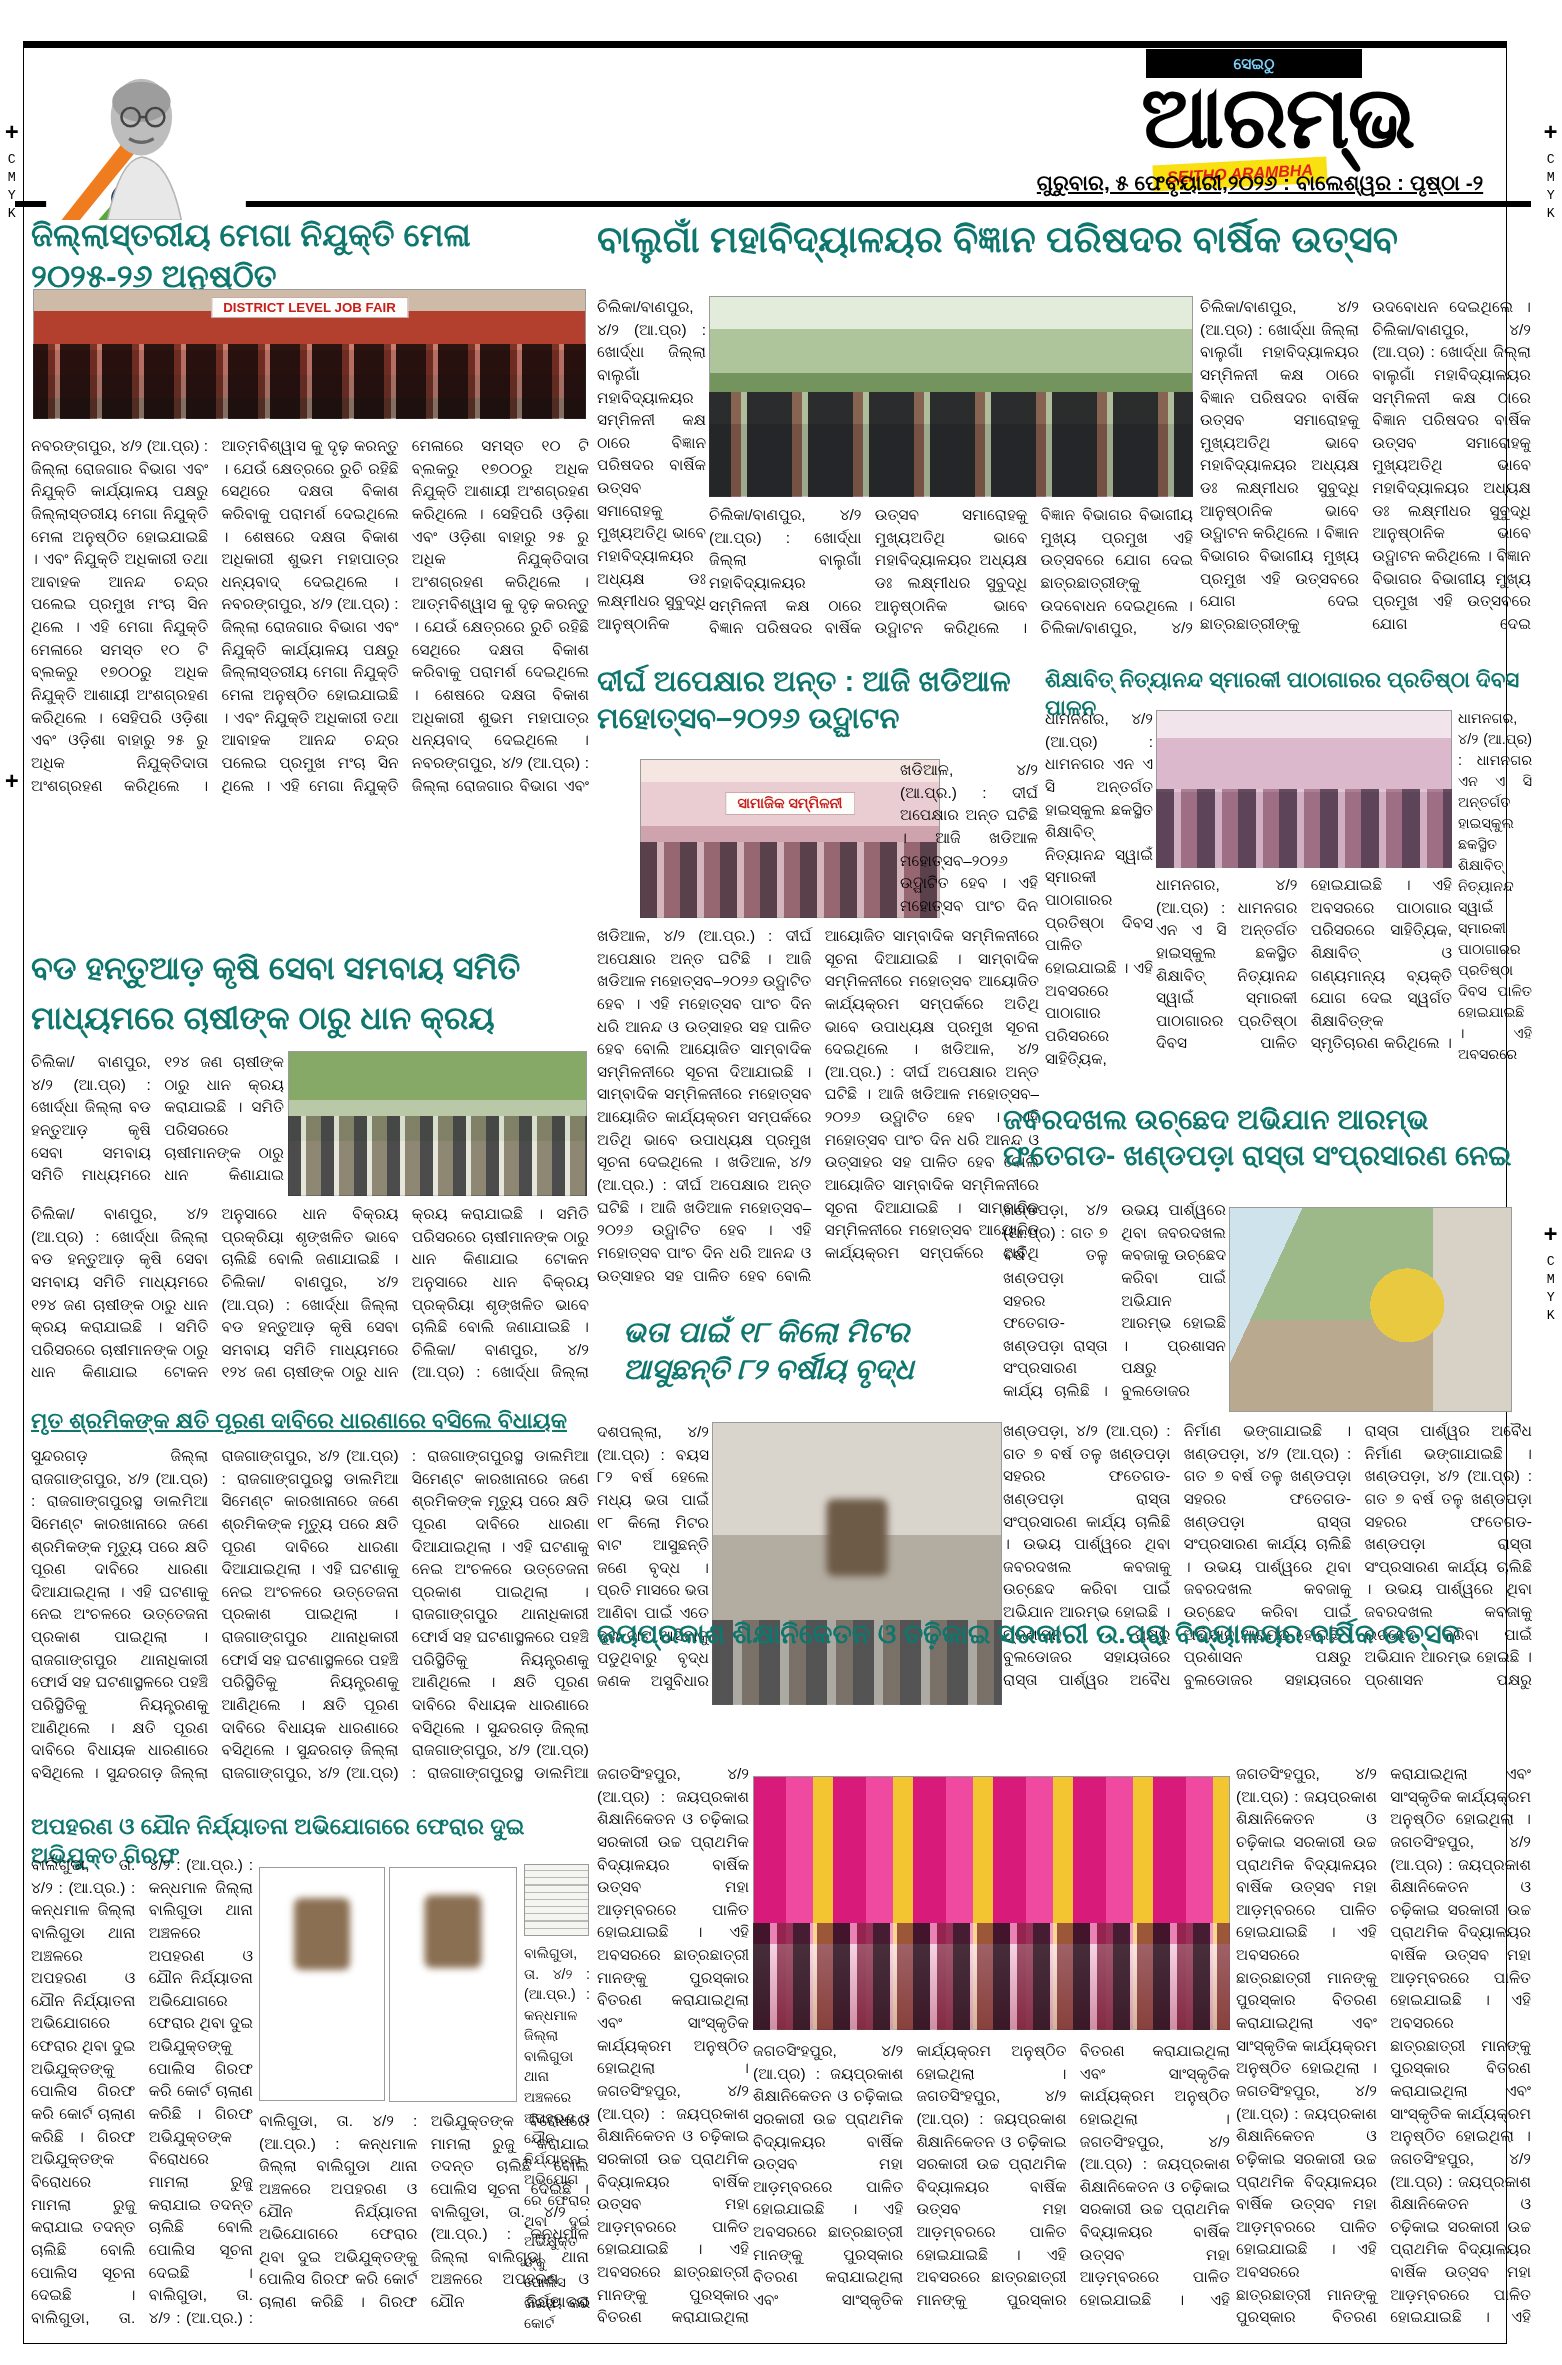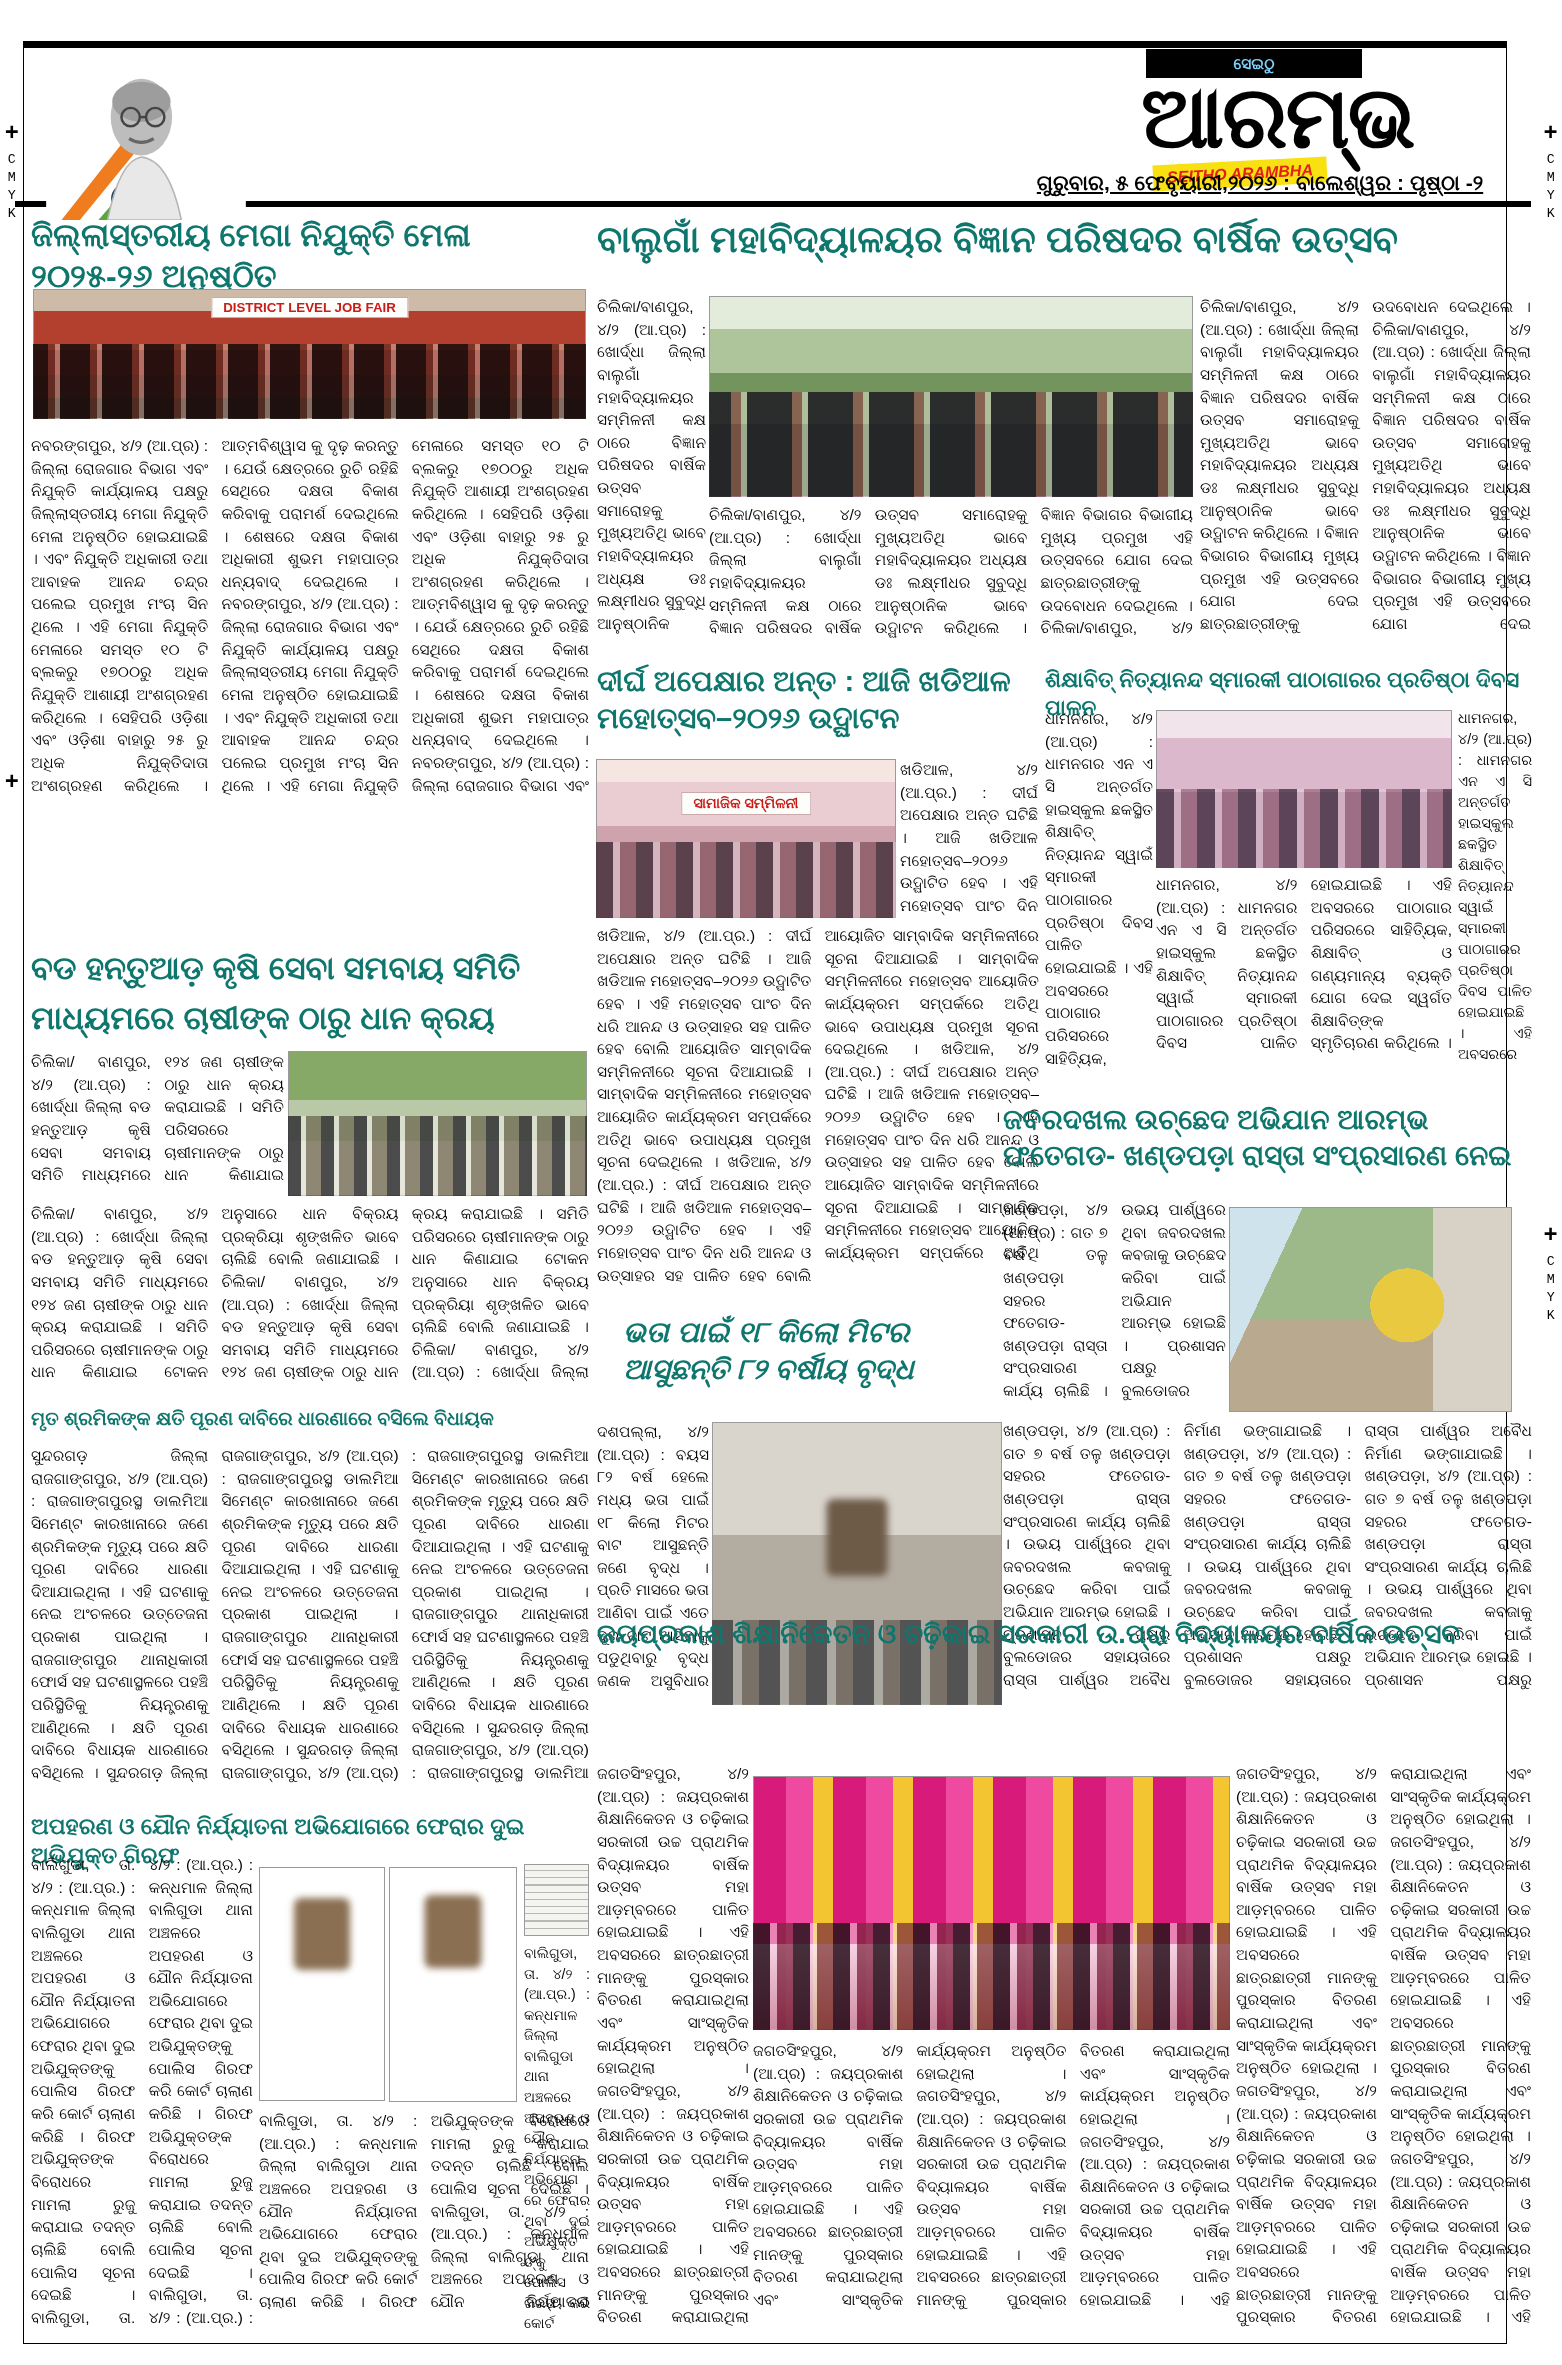--- a/index.html
+++ b/index.html
@@ -44,21 +44,21 @@
               justify-content:center;padding:2px 11.3px;border:0.5px solid #caa;}
   .crowd{position:absolute;left:0;right:0;bottom:0;
          background:repeating-linear-gradient(90deg,rgba(25,14,12,.88) 0 15.4px,rgba(92,48,36,.65) 15.4px 22.5px,
                     rgba(238,220,198,.4) 22.5px 27px,rgba(25,14,12,.88) 27px 42px);}
   .face{position:absolute;left:50%;transform:translateX(-50%);background:#8a6f52;border-radius:7.2px;
         filter:blur(3.6px);}
 
   #ph-jobfair{background:linear-gradient(180deg,#cdbba7 0 21.5px,#b3402e 21.5px 61px,#8e2420 61px 86px,
               #6e2320 86px 109px,#3c241f 109px 100%);}
   #ph-science{background:linear-gradient(180deg,#e3ebdb 0 33px,#aec49a 33px 77px,#74945e 77px 128px,#4e6b42 128px 100%);}
-  #ph-meeting{background:linear-gradient(180deg,#f5e6e2 0 22.5px,#eacdd3 22.5px 67px,#cfa3ad 67px 100%);}
+  #ph-meeting{background:linear-gradient(180deg,#f5e6e2 0 22.5px,#eacdd3 22.5px 67px,#cfa3ad 67px 100%);margin-left:44px;}
   #ph-library{background:linear-gradient(180deg,#f2e4eb 0 28px,#dcb8cc 28px 82px,#b88ca6 82px 100%);}
   #ph-paddy{background:linear-gradient(180deg,#86a968 0 49px,#b9c9a8 49px 90px,#dad9c5 90px 100%);}
   #ph-jcb{background:radial-gradient(circle at 63% 48%,#e8c93f 0 37px,rgba(0,0,0,0) 37px),
           linear-gradient(115deg,#cfe3ec 0 67px,rgba(0,0,0,0) 67px),
           linear-gradient(90deg,rgba(0,0,0,0) 0 72%,#d8d2c6 72% 100%),
           linear-gradient(180deg,#9db98a 0 55%,#b9a98f 55% 100%);}
   #ph-oldman{background:linear-gradient(180deg,#d9d4cc 0 40%,#b3aca1 40% 70%,#8e8a80 70% 100%);}
   #ph-stage{background:repeating-linear-gradient(90deg,#d81b7a 0 33px,#f04aa0 33px 60px,#f2c531 60px 80px);}
   .stage-floor{position:absolute;left:0;right:0;bottom:0;height:34%;
                background:linear-gradient(180deg,rgba(255,240,250,.75),rgba(120,60,60,.55));}
@@ -175,21 +175,21 @@
   <div class="hl" style="left:623px;top:1314px;width:402px;font-size:29px;font-style:italic;">
     <div>ଭତା ପାଇଁ ୧୮ କିଲୋ ମିଟର</div>
     <div>ଆସୁଛନ୍ତି ୮୨ ବର୍ଷୀୟ ବୃଦ୍ଧ</div>
   </div>
   <div class="bd" style="left:597px;top:1421px;width:112px;height:284px;column-count:1;">ଦଶପଲ୍ଲା, ୪/୨ (ଆ.ପ୍ର) : ବୟସ ୮୨ ବର୍ଷ ହେଲେ ମଧ୍ୟ ଭତା ପାଇଁ ୧୮ କିଲୋ ମିଟର ବାଟ ଆସୁଛନ୍ତି ଜଣେ ବୃଦ୍ଧ । ପ୍ରତି ମାସରେ ଭତା ଆଣିବା ପାଇଁ ଏତେ ଦୂର ବାଟ ଆସିବାକୁ ପଡୁଥିବାରୁ ବୃଦ୍ଧ ଜଣକ ଅସୁବିଧାର ସମ୍ମୁଖୀନ ହେଉଛନ୍ତି ।</div>
   <div class="ph" id="ph-oldman" style="left:712px;top:1422px;width:290px;height:283px;">
     <div class="face" style="top:77px;width:61px;height:77px;background:#6d5b48;"></div>
     <div class="crowd" style="height:30%;background:repeating-linear-gradient(90deg,rgba(60,60,65,.7) 0 20.5px,rgba(200,200,195,.5) 20.5px 30px,rgba(110,100,90,.65) 30px 47px);"></div>
   </div>
 
-  <div class="hl" style="left:31px;top:1407px;width:558px;font-size:19px;">ମୃତ ଶ୍ରମିକଙ୍କ କ୍ଷତି ପୂରଣ ଦାବିରେ ଧାରଣାରେ ବସିଲେ ବିଧାୟକ</div>
+  <div class="hl" style="left:31px;top:1407px;width:558px;font-size:22px;text-decoration:underline;">ମୃତ ଶ୍ରମିକଙ୍କ କ୍ଷତି ପୂରଣ ଦାବିରେ ଧାରଣାରେ ବସିଲେ ବିଧାୟକ</div>
   <div class="bd" style="left:31px;top:1445px;width:558px;height:358px;column-count:3;">ସୁନ୍ଦରଗଡ଼ ଜିଲ୍ଲା ରାଜଗାଙ୍ଗପୁର, ୪/୨ (ଆ.ପ୍ର) : ରାଜଗାଙ୍ଗପୁରସ୍ଥ ଡାଲମିଆ ସିମେଣ୍ଟ କାରଖାନାରେ ଜଣେ ଶ୍ରମିକଙ୍କ ମୃତ୍ୟୁ ପରେ କ୍ଷତି ପୂରଣ ଦାବିରେ ଧାରଣା ଦିଆଯାଇଥିଲା । ଏହି ଘଟଣାକୁ ନେଇ ଅଂଚଳରେ ଉତ୍ତେଜନା ପ୍ରକାଶ ପାଇଥିଲା । ରାଜଗାଙ୍ଗପୁର ଥାନାଧିକାରୀ ଫୋର୍ସ ସହ ଘଟଣାସ୍ଥଳରେ ପହଞ୍ଚି ପରିସ୍ଥିତିକୁ ନିୟନ୍ତ୍ରଣକୁ ଆଣିଥିଲେ । କ୍ଷତି ପୂରଣ ଦାବିରେ ବିଧାୟକ ଧାରଣାରେ ବସିଥିଲେ । ସୁନ୍ଦରଗଡ଼ ଜିଲ୍ଲା ରାଜଗାଙ୍ଗପୁର, ୪/୨ (ଆ.ପ୍ର) : ରାଜଗାଙ୍ଗପୁରସ୍ଥ ଡାଲମିଆ ସିମେଣ୍ଟ କାରଖାନାରେ ଜଣେ ଶ୍ରମିକଙ୍କ ମୃତ୍ୟୁ ପରେ କ୍ଷତି ପୂରଣ ଦାବିରେ ଧାରଣା ଦିଆଯାଇଥିଲା । ଏହି ଘଟଣାକୁ ନେଇ ଅଂଚଳରେ ଉତ୍ତେଜନା ପ୍ରକାଶ ପାଇଥିଲା । ରାଜଗାଙ୍ଗପୁର ଥାନାଧିକାରୀ ଫୋର୍ସ ସହ ଘଟଣାସ୍ଥଳରେ ପହଞ୍ଚି ପରିସ୍ଥିତିକୁ ନିୟନ୍ତ୍ରଣକୁ ଆଣିଥିଲେ । କ୍ଷତି ପୂରଣ ଦାବିରେ ବିଧାୟକ ଧାରଣାରେ ବସିଥିଲେ । ସୁନ୍ଦରଗଡ଼ ଜିଲ୍ଲା ରାଜଗାଙ୍ଗପୁର, ୪/୨ (ଆ.ପ୍ର) : ରାଜଗାଙ୍ଗପୁରସ୍ଥ ଡାଲମିଆ ସିମେଣ୍ଟ କାରଖାନାରେ ଜଣେ ଶ୍ରମିକଙ୍କ ମୃତ୍ୟୁ ପରେ କ୍ଷତି ପୂରଣ ଦାବିରେ ଧାରଣା ଦିଆଯାଇଥିଲା । ଏହି ଘଟଣାକୁ ନେଇ ଅଂଚଳରେ ଉତ୍ତେଜନା ପ୍ରକାଶ ପାଇଥିଲା । ରାଜଗାଙ୍ଗପୁର ଥାନାଧିକାରୀ ଫୋର୍ସ ସହ ଘଟଣାସ୍ଥଳରେ ପହଞ୍ଚି ପରିସ୍ଥିତିକୁ ନିୟନ୍ତ୍ରଣକୁ ଆଣିଥିଲେ । କ୍ଷତି ପୂରଣ ଦାବିରେ ବିଧାୟକ ଧାରଣାରେ ବସିଥିଲେ । ସୁନ୍ଦରଗଡ଼ ଜିଲ୍ଲା ରାଜଗାଙ୍ଗପୁର, ୪/୨ (ଆ.ପ୍ର) : ରାଜଗାଙ୍ଗପୁରସ୍ଥ ଡାଲମିଆ ସିମେଣ୍ଟ କାରଖାନାରେ ଜଣେ ଶ୍ରମିକଙ୍କ ମୃତ୍ୟୁ ପରେ କ୍ଷତି ପୂରଣ ଦାବିରେ ଧାରଣା ଦିଆଯାଇଥିଲା । ଏହି ଘଟଣାକୁ ନେଇ ଅଂଚଳରେ ଉତ୍ତେଜନା ପ୍ରକାଶ ପାଇଥିଲା । ରାଜଗାଙ୍ଗପୁର ଥାନାଧିକାରୀ ଫୋର୍ସ ସହ ଘଟଣାସ୍ଥଳରେ ପହଞ୍ଚି ପରିସ୍ଥିତିକୁ ନିୟନ୍ତ୍ରଣକୁ ଆଣିଥିଲେ । କ୍ଷତି ପୂରଣ ଦାବିରେ ବିଧାୟକ ଧାରଣାରେ ବସିଥିଲେ ।</div>
 
   <div class="hl" style="left:597px;top:1617px;width:933px;font-size:27px;">ଜୟପ୍ରକାଶ ଶିକ୍ଷାନିକେତନ ଓ ଚଢ଼ିକାଇ ସରକାରୀ ଉ.ପ୍ରା ବିଦ୍ୟାଳୟର ବାର୍ଷିକ ଉତ୍ସବ</div>
   <div class="bd" style="left:597px;top:1763px;width:152px;height:569px;column-count:1;">ଜଗତସିଂହପୁର, ୪/୨ (ଆ.ପ୍ର) : ଜୟପ୍ରକାଶ ଶିକ୍ଷାନିକେତନ ଓ ଚଢ଼ିକାଇ ସରକାରୀ ଉଚ୍ଚ ପ୍ରାଥମିକ ବିଦ୍ୟାଳୟର ବାର୍ଷିକ ଉତ୍ସବ ମହା ଆଡ଼ମ୍ବରରେ ପାଳିତ ହୋଇଯାଇଛି । ଏହି ଅବସରରେ ଛାତ୍ରଛାତ୍ରୀ ମାନଙ୍କୁ ପୁରସ୍କାର ବିତରଣ କରାଯାଇଥିଲା ଏବଂ ସାଂସ୍କୃତିକ କାର୍ଯ୍ୟକ୍ରମ ଅନୁଷ୍ଠିତ ହୋଇଥିଲା । ଜଗତସିଂହପୁର, ୪/୨ (ଆ.ପ୍ର) : ଜୟପ୍ରକାଶ ଶିକ୍ଷାନିକେତନ ଓ ଚଢ଼ିକାଇ ସରକାରୀ ଉଚ୍ଚ ପ୍ରାଥମିକ ବିଦ୍ୟାଳୟର ବାର୍ଷିକ ଉତ୍ସବ ମହା ଆଡ଼ମ୍ବରରେ ପାଳିତ ହୋଇଯାଇଛି । ଏହି ଅବସରରେ ଛାତ୍ରଛାତ୍ରୀ ମାନଙ୍କୁ ପୁରସ୍କାର ବିତରଣ କରାଯାଇଥିଲା ଏବଂ ସାଂସ୍କୃତିକ କାର୍ଯ୍ୟକ୍ରମ ଅନୁଷ୍ଠିତ ହୋଇଥିଲା ।</div>
   <div class="ph" id="ph-stage" style="left:753px;top:1776px;width:477px;height:254px;">
     <div class="stage-floor"></div>
     <div class="crowd" style="height:42%;background:repeating-linear-gradient(90deg,rgba(40,20,30,.85) 0 17.4px,rgba(250,235,240,.5) 17.4px 23.6px,rgba(120,40,60,.7) 23.6px 40px);"></div>
   </div>
   <div class="bd" style="left:1236px;top:1763px;width:295px;height:569px;column-count:2;">ଜଗତସିଂହପୁର, ୪/୨ (ଆ.ପ୍ର) : ଜୟପ୍ରକାଶ ଶିକ୍ଷାନିକେତନ ଓ ଚଢ଼ିକାଇ ସରକାରୀ ଉଚ୍ଚ ପ୍ରାଥମିକ ବିଦ୍ୟାଳୟର ବାର୍ଷିକ ଉତ୍ସବ ମହା ଆଡ଼ମ୍ବରରେ ପାଳିତ ହୋଇଯାଇଛି । ଏହି ଅବସରରେ ଛାତ୍ରଛାତ୍ରୀ ମାନଙ୍କୁ ପୁରସ୍କାର ବିତରଣ କରାଯାଇଥିଲା ଏବଂ ସାଂସ୍କୃତିକ କାର୍ଯ୍ୟକ୍ରମ ଅନୁଷ୍ଠିତ ହୋଇଥିଲା । ଜଗତସିଂହପୁର, ୪/୨ (ଆ.ପ୍ର) : ଜୟପ୍ରକାଶ ଶିକ୍ଷାନିକେତନ ଓ ଚଢ଼ିକାଇ ସରକାରୀ ଉଚ୍ଚ ପ୍ରାଥମିକ ବିଦ୍ୟାଳୟର ବାର୍ଷିକ ଉତ୍ସବ ମହା ଆଡ଼ମ୍ବରରେ ପାଳିତ ହୋଇଯାଇଛି । ଏହି ଅବସରରେ ଛାତ୍ରଛାତ୍ରୀ ମାନଙ୍କୁ ପୁରସ୍କାର ବିତରଣ କରାଯାଇଥିଲା ଏବଂ ସାଂସ୍କୃତିକ କାର୍ଯ୍ୟକ୍ରମ ଅନୁଷ୍ଠିତ ହୋଇଥିଲା । ଜଗତସିଂହପୁର, ୪/୨ (ଆ.ପ୍ର) : ଜୟପ୍ରକାଶ ଶିକ୍ଷାନିକେତନ ଓ ଚଢ଼ିକାଇ ସରକାରୀ ଉଚ୍ଚ ପ୍ରାଥମିକ ବିଦ୍ୟାଳୟର ବାର୍ଷିକ ଉତ୍ସବ ମହା ଆଡ଼ମ୍ବରରେ ପାଳିତ ହୋଇଯାଇଛି । ଏହି ଅବସରରେ ଛାତ୍ରଛାତ୍ରୀ ମାନଙ୍କୁ ପୁରସ୍କାର ବିତରଣ କରାଯାଇଥିଲା ଏବଂ ସାଂସ୍କୃତିକ କାର୍ଯ୍ୟକ୍ରମ ଅନୁଷ୍ଠିତ ହୋଇଥିଲା । ଜଗତସିଂହପୁର, ୪/୨ (ଆ.ପ୍ର) : ଜୟପ୍ରକାଶ ଶିକ୍ଷାନିକେତନ ଓ ଚଢ଼ିକାଇ ସରକାରୀ ଉଚ୍ଚ ପ୍ରାଥମିକ ବିଦ୍ୟାଳୟର ବାର୍ଷିକ ଉତ୍ସବ ମହା ଆଡ଼ମ୍ବରରେ ପାଳିତ ହୋଇଯାଇଛି । ଏହି ଅବସରରେ ଛାତ୍ରଛାତ୍ରୀ ମାନଙ୍କୁ ପୁରସ୍କାର ବିତରଣ କରାଯାଇଥିଲା ଏବଂ ସାଂସ୍କୃତିକ କାର୍ଯ୍ୟକ୍ରମ ଅନୁଷ୍ଠିତ ହୋଇଥିଲା ।</div>
   <div class="bd" style="left:753px;top:2040px;width:477px;height:292px;column-count:3;">ଜଗତସିଂହପୁର, ୪/୨ (ଆ.ପ୍ର) : ଜୟପ୍ରକାଶ ଶିକ୍ଷାନିକେତନ ଓ ଚଢ଼ିକାଇ ସରକାରୀ ଉଚ୍ଚ ପ୍ରାଥମିକ ବିଦ୍ୟାଳୟର ବାର୍ଷିକ ଉତ୍ସବ ମହା ଆଡ଼ମ୍ବରରେ ପାଳିତ ହୋଇଯାଇଛି । ଏହି ଅବସରରେ ଛାତ୍ରଛାତ୍ରୀ ମାନଙ୍କୁ ପୁରସ୍କାର ବିତରଣ କରାଯାଇଥିଲା ଏବଂ ସାଂସ୍କୃତିକ କାର୍ଯ୍ୟକ୍ରମ ଅନୁଷ୍ଠିତ ହୋଇଥିଲା । ଜଗତସିଂହପୁର, ୪/୨ (ଆ.ପ୍ର) : ଜୟପ୍ରକାଶ ଶିକ୍ଷାନିକେତନ ଓ ଚଢ଼ିକାଇ ସରକାରୀ ଉଚ୍ଚ ପ୍ରାଥମିକ ବିଦ୍ୟାଳୟର ବାର୍ଷିକ ଉତ୍ସବ ମହା ଆଡ଼ମ୍ବରରେ ପାଳିତ ହୋଇଯାଇଛି । ଏହି ଅବସରରେ ଛାତ୍ରଛାତ୍ରୀ ମାନଙ୍କୁ ପୁରସ୍କାର ବିତରଣ କରାଯାଇଥିଲା ଏବଂ ସାଂସ୍କୃତିକ କାର୍ଯ୍ୟକ୍ରମ ଅନୁଷ୍ଠିତ ହୋଇଥିଲା । ଜଗତସିଂହପୁର, ୪/୨ (ଆ.ପ୍ର) : ଜୟପ୍ରକାଶ ଶିକ୍ଷାନିକେତନ ଓ ଚଢ଼ିକାଇ ସରକାରୀ ଉଚ୍ଚ ପ୍ରାଥମିକ ବିଦ୍ୟାଳୟର ବାର୍ଷିକ ଉତ୍ସବ ମହା ଆଡ଼ମ୍ବରରେ ପାଳିତ ହୋଇଯାଇଛି । ଏହି ଅବସରରେ ଛାତ୍ରଛାତ୍ରୀ ମାନଙ୍କୁ ପୁରସ୍କାର ବିତରଣ କରାଯାଇଥିଲା ଏବଂ ସାଂସ୍କୃତିକ କାର୍ଯ୍ୟକ୍ରମ ଅନୁଷ୍ଠିତ ହୋଇଥିଲା ।</div>

